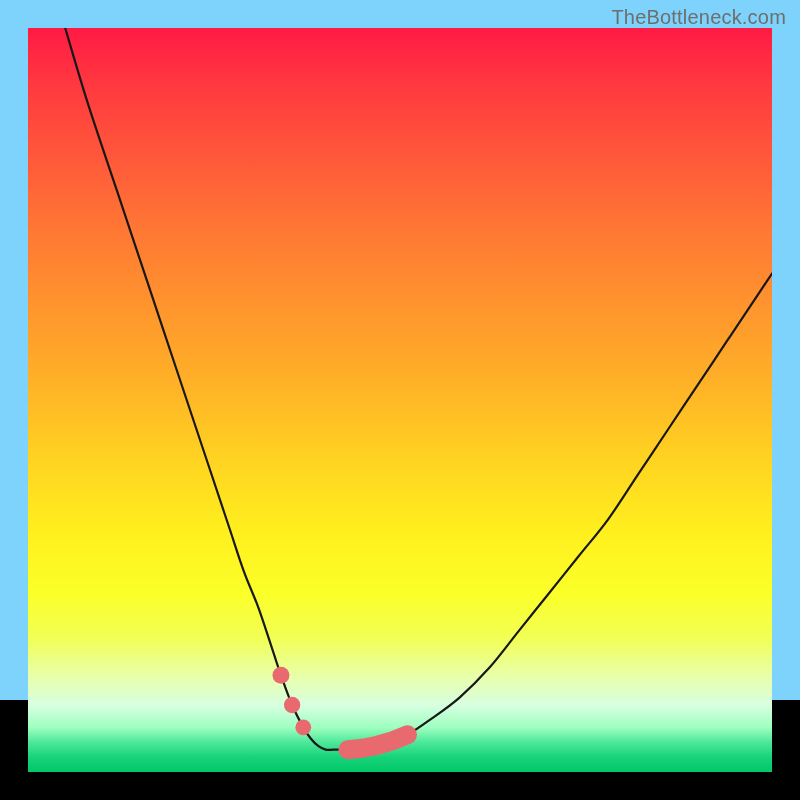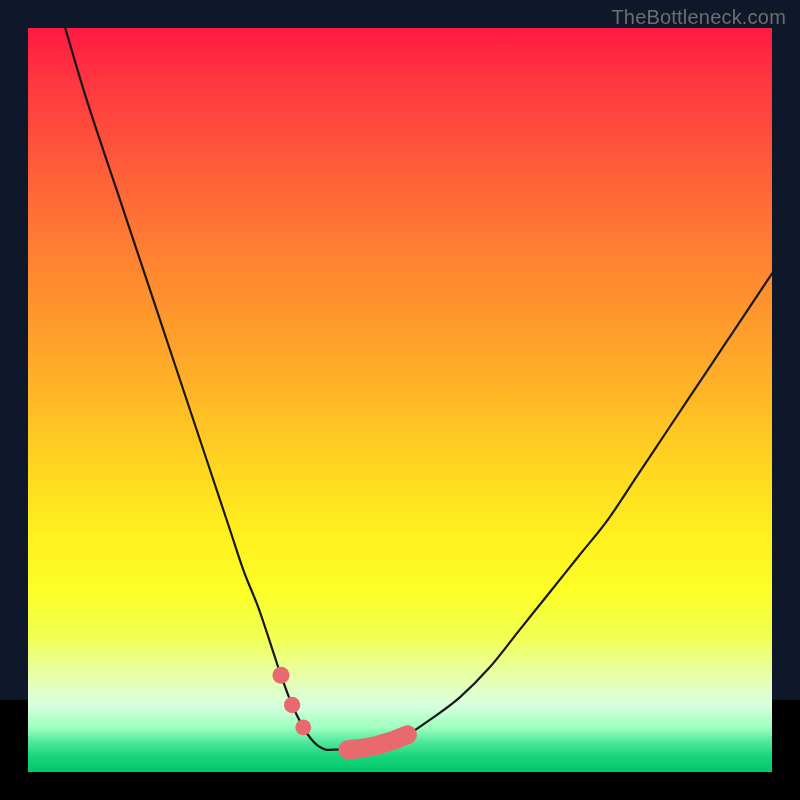--- a/index.html
+++ b/index.html
@@ -10,21 +10,21 @@
     background: #000;
     overflow: hidden;
     font-family: Arial, Helvetica, sans-serif;
   }
   .frame {
     position: absolute;
     left: 0;
     top: 0;
     width: 800px;
     height: 700px;
-    background: #0f172a;
+    background: #7dd3fc;
   }
   .plot-area {
     position: absolute;
     left: 28px;
     top: 28px;
     width: 744px;
     height: 744px;
     overflow: hidden;
   }
   .gradient {

